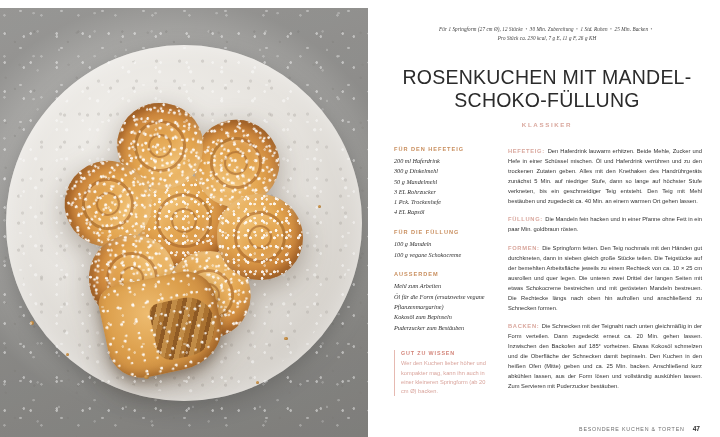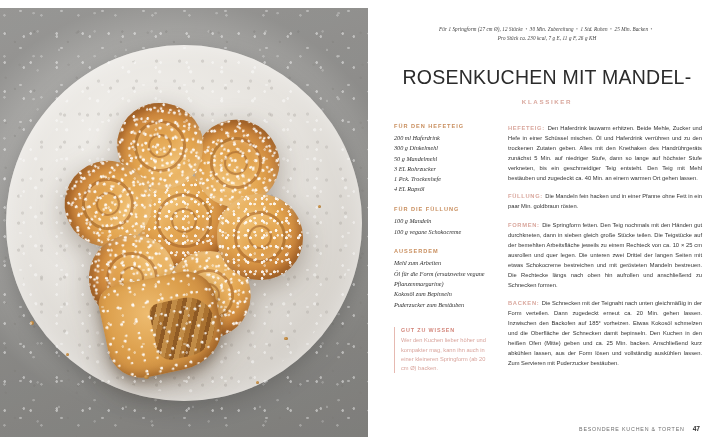--- a/index.html
+++ b/index.html
@@ -286,20 +286,21 @@
 
   <div class="text-page">
 
     <div class="meta">
       <div id="meta-line-1"><span>Für 1 Springform (27 cm Ø), 12 Stücke</span><span class="sep">•</span><span>30 Min. Zubereitung</span><span class="sep">•</span><span>1 Std. Ruhen</span><span class="sep">•</span><span>25 Min. Backen</span><span class="sep">•</span></div>
       <div>Pro Stück ca. 230 kcal, 7 g E, 11 g F, 26 g KH</div>
     </div>
 
     <h1 class="title">
       <span>Rosenkuchen mit Mandel-</span><br>
+      <span>Schoko-Füllung</span>
     </h1>
 
     <div class="klassiker">Klassiker</div>
 
     <div class="columns">
 
       <div class="col-ingredients" id="ingredients-col">
         <div class="ing-head">Für den Hefeteig</div>
           <ul class="ing-list">
             <li>200 ml Haferdrink</li>

